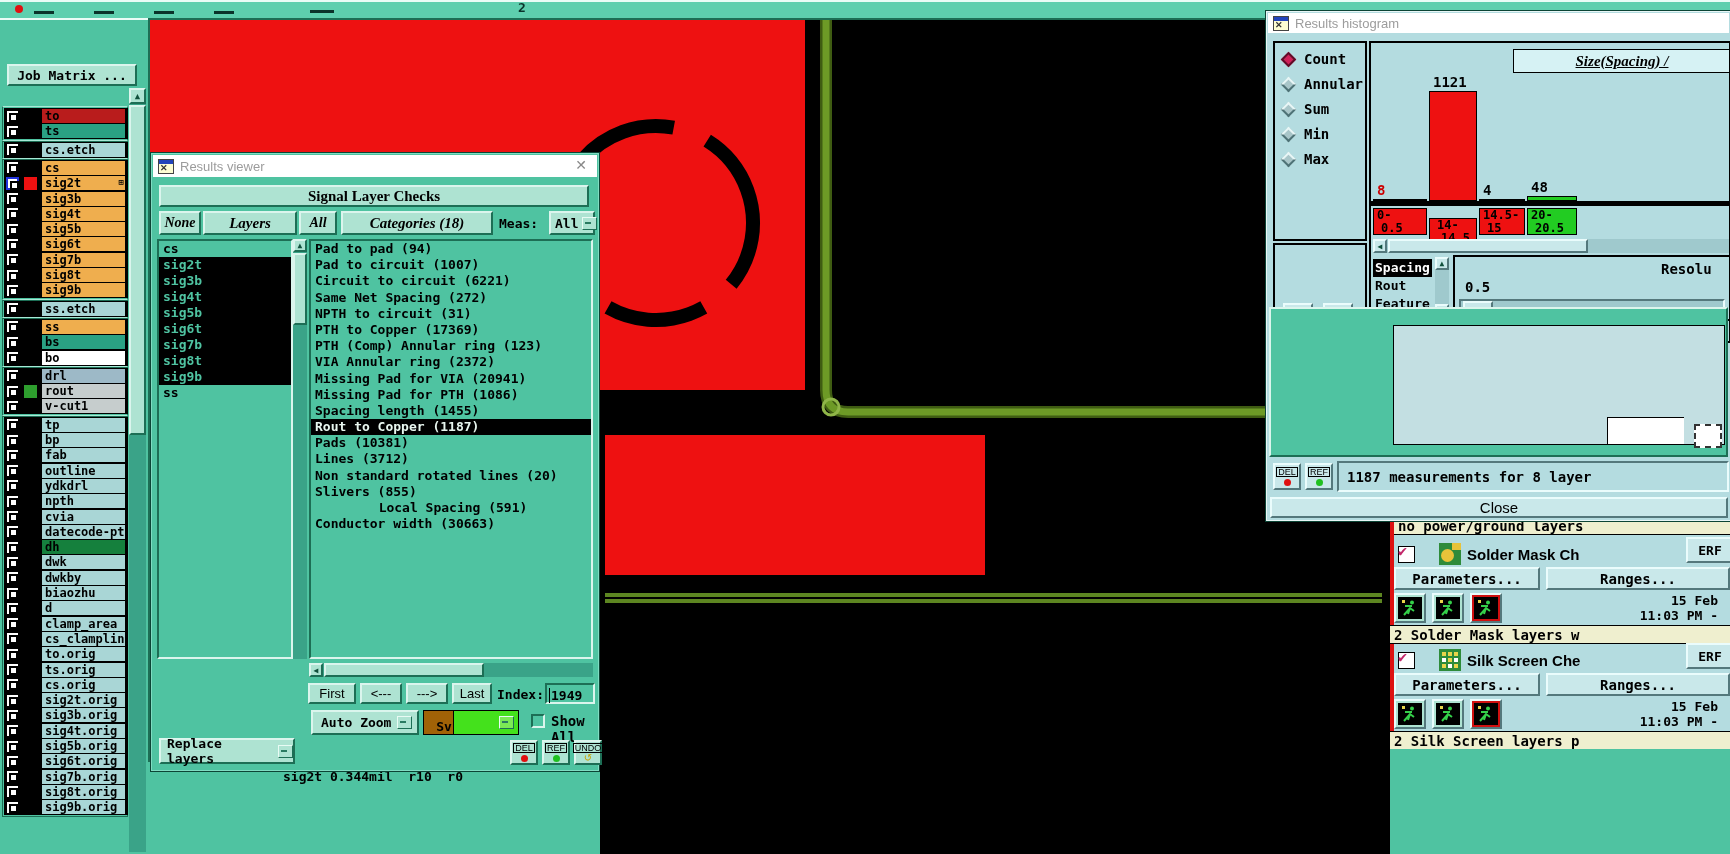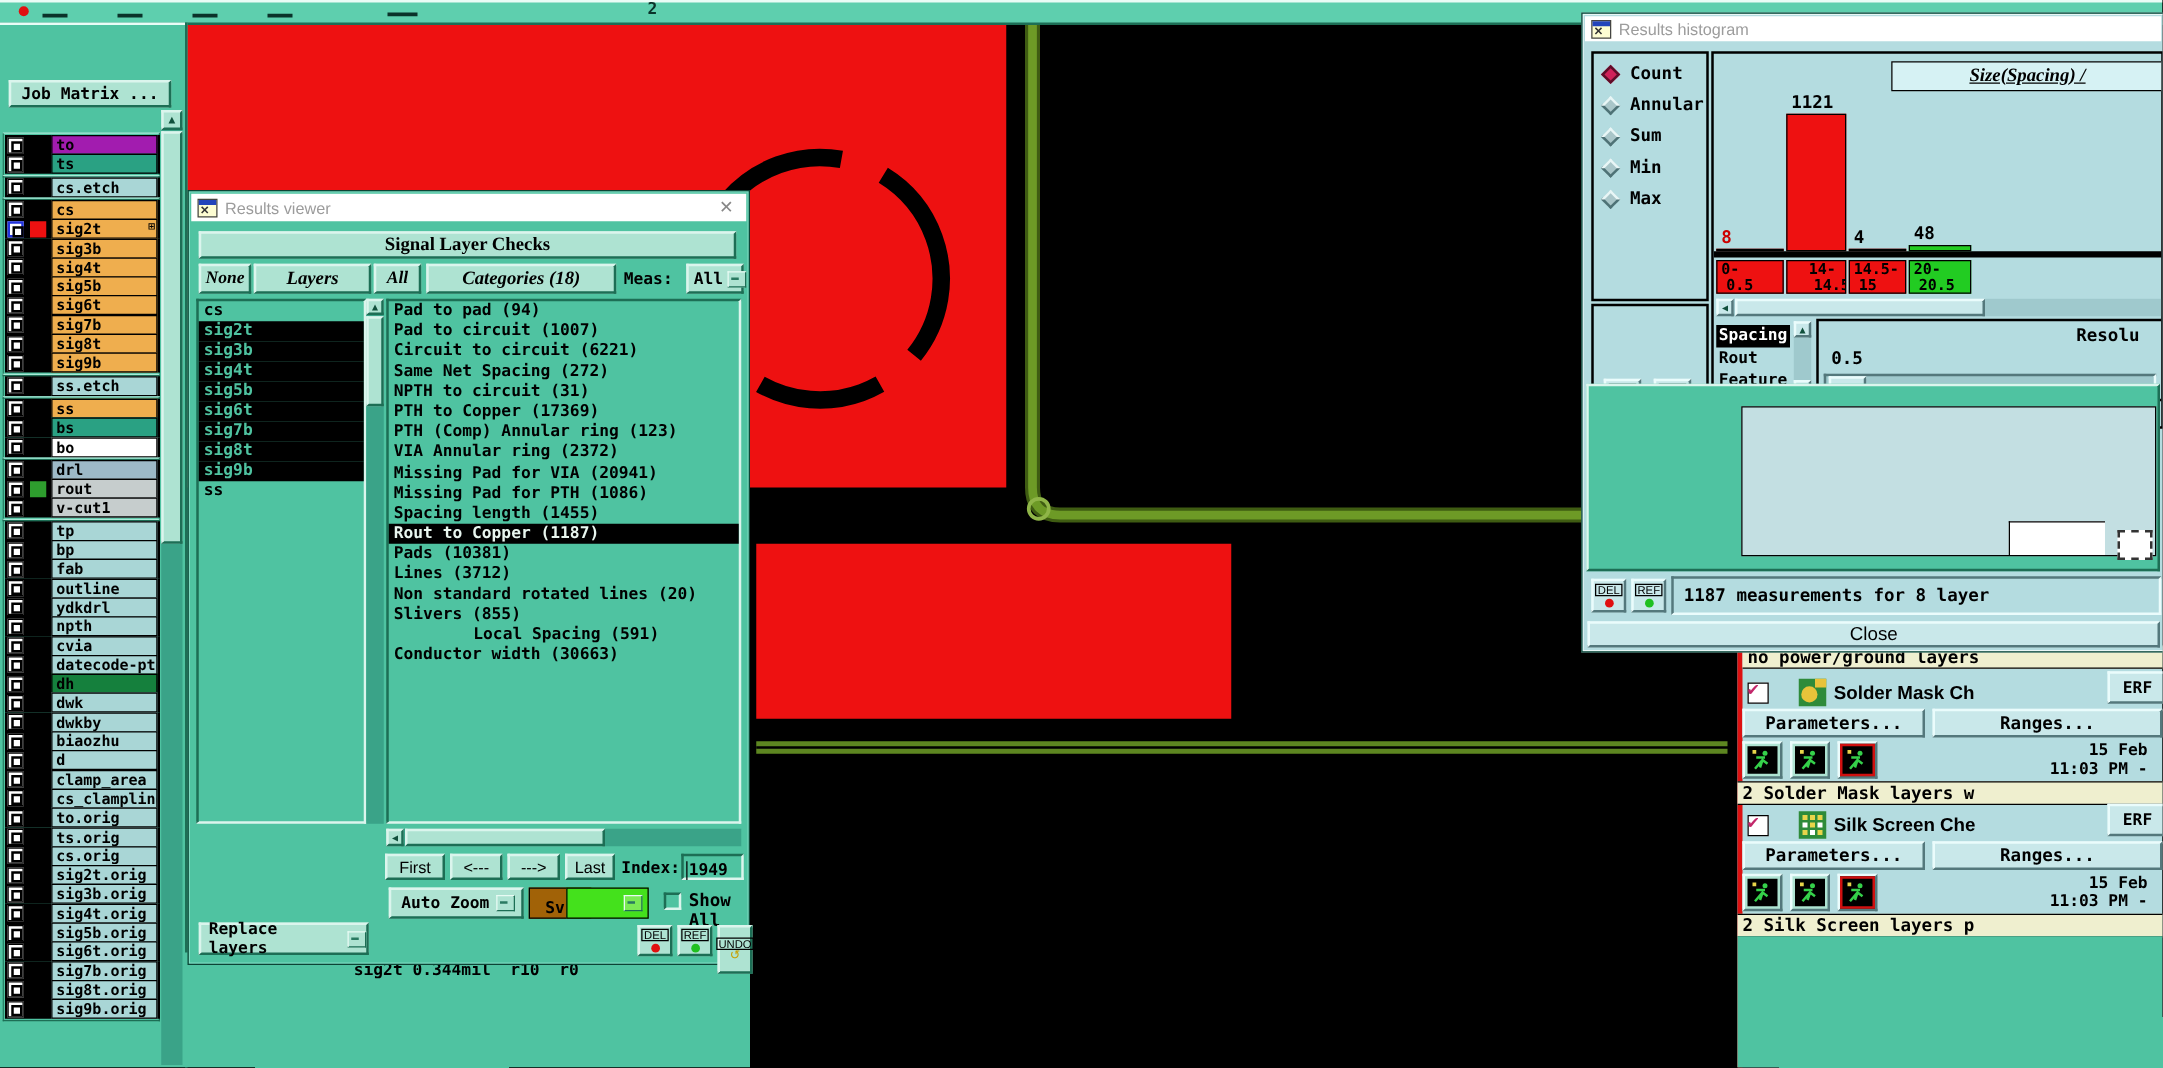--- a/index.html
+++ b/index.html
@@ -76,21 +76,21 @@
 </div>
 
 <div class="abs t" style="left:0;top:18px;width:148px;height:836px;border-right:2px solid #1d6e55">
   <div class="abs" style="left:0;top:0;width:100%;height:2px;background:#eafcf6"></div>
   <button class="abs btn bo" style="left:7px;top:46px;width:130px;height:22px;font-family:'DejaVu Sans Mono',monospace;font-weight:bold">Job Matrix ...</button>
   <div class="abs" id="layer-rows" style="left:2px;top:70px;width:126px;height:766px;overflow:hidden">
       <div style="position: absolute; left: 0px; top: 18px; width: 124px; height: 33.6px; border-width: 1px; border-style: solid; border-color: rgb(168, 232, 214) rgb(29, 110, 85) rgb(29, 110, 85); border-image: initial;"></div>
       <div class="lrow-black" style="left: 2px; top: 20px; width: 120px; height: 14px;">
         <div class="cb"></div>
         <div class="chip" style="background: rgb(0, 0, 0);"></div>
-        <div class="lname" style="background: #a21caf;">to</div>
+        <div class="lname" style="background: #b91c1c;">to</div>
       </div>
       <div class="lrow-black" style="left: 2px; top: 35.3px; width: 120px; height: 14px;">
         <div class="cb"></div>
         <div class="chip" style="background: rgb(0, 0, 0);"></div>
         <div class="lname" style="background: rgb(42, 161, 131);">ts</div>
       </div>
       <div style="position: absolute; left: 0px; top: 51.6px; width: 124px; height: 18.3px; border-width: 1px; border-style: solid; border-color: rgb(168, 232, 214) rgb(29, 110, 85) rgb(29, 110, 85); border-image: initial;"></div>
       <div class="lrow-black" style="left: 2px; top: 53.6px; width: 120px; height: 14px;">
         <div class="cb"></div>
         <div class="chip" style="background: rgb(0, 0, 0);"></div>
@@ -516,21 +516,21 @@
   <div class="abs" style="left:400px;top:560px;font-size:14px">Show All</div>
 
   <button class="abs btn bo" style="left:359px;top:587px;width:28px;height:25px;flex-direction:column;font-size:9px;line-height:8px">
     <span style="border:1px solid #000;padding:0 1px">DEL</span>
     <span style="width:7px;height:7px;border-radius:50%;background:#e01010;margin-top:2px"></span>
   </button>
   <button class="abs btn bo" style="left:391px;top:587px;width:28px;height:25px;flex-direction:column;font-size:9px;line-height:8px">
     <span style="border:1px solid #000;padding:0 1px">REF</span>
     <span style="width:7px;height:7px;border-radius:50%;background:#20c020;margin-top:2px"></span>
   </button>
-  <button class="abs btn bo" style="left:423px;top:587px;width:28px;height:39px;flex-direction:column;font-size:9px;line-height:8px">
+  <button class="abs btn bo" style="left:423px;top:587px;width:28px;height:25px;flex-direction:column;font-size:9px;line-height:8px">
     <span style="border:1px solid #000;padding:0 1px">UNDO</span>
     <span style="color:#c8a000;font-size:10px;line-height:9px">↺</span>
   </button>
   <div class="abs btn bo" style="left:8px;top:585px;width:136px;height:26px;justify-content:flex-start;padding-left:6px">
     <span>Replace layers</span>
       <span class="drop"></span>
   </div>
 </div>
 
 <div class="abs pb" style="left:1265px;top:10px;width:465px;height:510px;border:1px solid #0c4435;box-shadow:0 0 0 1px #e8f6f6 inset">
@@ -585,21 +585,21 @@
         <div style="position: absolute; left: 112px; top: 139px; font-size: 14px; color: rgb(0, 0, 0);">4</div>
         <div style="position: absolute; left: 156px; top: 153px; width: 50px; height: 5px; background: rgb(34, 204, 34); border: 1px solid rgb(0, 0, 0); box-sizing: border-box;"></div>
         <div style="position: absolute; left: 160px; top: 136px; font-size: 14px; color: rgb(0, 0, 0);">48</div>
       </div>
     <div class="abs" style="left:0;top:158px;width:360px;height:5px;background:#000"></div>
     <div id="hist-bins">
         <div style="position: absolute; left: 2px; top: 165px; width: 54px; height: 27px; background: rgb(238, 17, 17); border: 1px solid rgb(0, 0, 0); box-sizing: border-box; font-size: 12px; line-height: 13px; padding-left: 3px; overflow: hidden;">
           <div>0-</div>
           <div style="padding-left: 4px;">0.5</div>
         </div>
-        <div style="position: absolute; left: 58px; top: 165px; width: 48px; height: 27px; background: rgb(238, 17, 17); border: 1px solid rgb(0, 0, 0); box-sizing: border-box; font-size: 12px; line-height: 13px; padding-left: 17px; overflow: hidden;">
+        <div style="position: absolute; left: 58px; top: 175px; width: 48px; height: 27px; background: rgb(238, 17, 17); border: 1px solid rgb(0, 0, 0); box-sizing: border-box; font-size: 12px; line-height: 13px; padding-left: 7px; overflow: hidden;">
           <div>14-</div>
           <div style="padding-left: 4px;">14.5</div>
         </div>
         <div style="position: absolute; left: 108px; top: 165px; width: 46px; height: 27px; background: rgb(238, 17, 17); border: 1px solid rgb(0, 0, 0); box-sizing: border-box; font-size: 12px; line-height: 13px; padding-left: 3px; overflow: hidden;">
           <div>14.5-</div>
           <div style="padding-left: 4px;">15</div>
         </div>
         <div style="position: absolute; left: 156px; top: 165px; width: 50px; height: 27px; background: rgb(34, 204, 34); border: 1px solid rgb(0, 0, 0); box-sizing: border-box; font-size: 12px; line-height: 13px; padding-left: 3px; overflow: hidden;">
           <div>20-</div>
           <div style="padding-left: 4px;">20.5</div>

